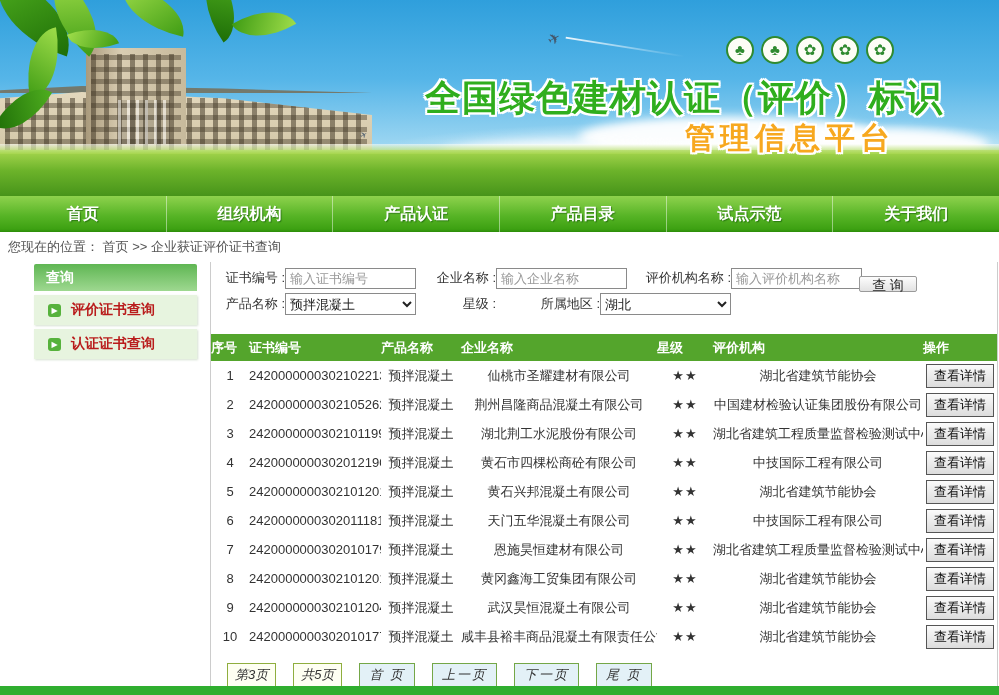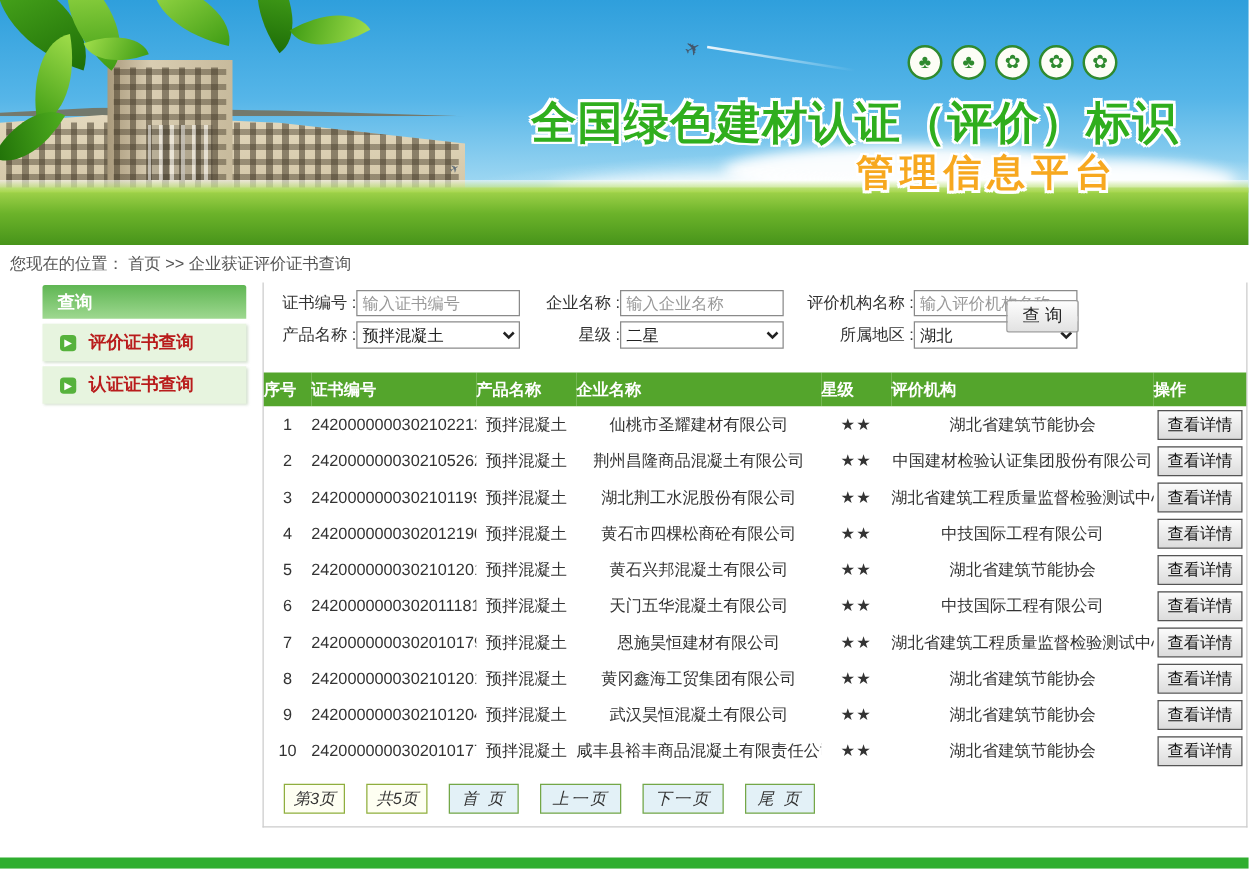--- a/index.html
+++ b/index.html
@@ -92,23 +92,23 @@
   .search-form { position:relative; padding:2px 0 16px 2px; }
   .form-row { display:flex; align-items:center; height:24px; margin-bottom:2px; }
   .f-label { font-size:13px; color:#333; text-align:right; white-space:nowrap; }
   .f-label.w1 { width:72px; } .f-label.w2 { width:76px; } .f-label.w3 { width:100px; }
   .search-form input[type=text] { width:131px; height:21px; border:1px solid #8a8a8a;
     font-size:13px; padding:0 4px; color:#333; font-family:inherit; }
   .search-form input::placeholder { color:#999; }
   .search-form select { width:131px; height:22px; border:1px solid #8a8a8a;
     font-size:13px; color:#222; background:#fff; font-family:inherit; }
   .gap { width:4px; }
-  .query-btn { position:absolute; left:594px; top:12px; width:58px; height:26px;
+  .query-btn { position:absolute; left:648px; top:12px; width:58px; height:16px;
     font-size:14px; color:#222; background:linear-gradient(to bottom,#fdfdfd,#e2e2e2);
-    border:1px solid #9a9a9a; border-radius:2px; cursor:pointer; font-family:Liberation Sans, sans-serif; }
+    border:1px solid #9a9a9a; border-radius:2px; cursor:pointer; font-family:Liberation Serif, serif; }
 
   
   table.results { width:786px; border-collapse:collapse; table-layout:fixed; }
   table.results th { background:#54a52c; color:#fff; font-size:13px; font-weight:bold;
     height:27px; text-align:left; }
   table.results td { font-size:13px; color:#333; height:29px; text-align:center;
     white-space:nowrap; overflow:hidden; }
   td[data-name="star-rating"] { letter-spacing:1px; color:#222; }
   .detail-btn { font-size:13px; color:#111; padding:2px 7px;
     background:linear-gradient(to bottom,#fbfbfb,#dcdcdc); border:1px solid #555;
@@ -165,20 +165,28 @@
       <div class="org-logo" data-name="org-logo-2-icon">♣</div>
       <div class="org-logo" data-name="org-badge-1-icon">✿</div>
       <div class="org-logo" data-name="org-badge-2-icon">✿</div>
       <div class="org-logo" data-name="org-badge-3-icon">✿</div>
     </div>
 
     <div class="banner-title" data-name="site-title">全国绿色建材认证（评价）标识</div>
     <div class="banner-subtitle" data-name="site-subtitle">管理信息平台</div>
   </div>
 
+  <div class="nav" data-name="main-nav">
+    <div class="nav-item" data-name="nav-item-home">首页</div>
+    <div class="nav-item" data-name="nav-item-organization">组织机构</div>
+    <div class="nav-item" data-name="nav-item-product-certification">产品认证</div>
+    <div class="nav-item" data-name="nav-item-product-catalog">产品目录</div>
+    <div class="nav-item" data-name="nav-item-pilot-demo">试点示范</div>
+    <div class="nav-item" data-name="nav-item-about-us">关于我们</div>
+  </div>
 
   <div class="breadcrumb" data-name="breadcrumb">您现在的位置： 首页 &gt;&gt; 企业获证评价证书查询</div>
 
   <div class="main" data-name="main-area">
 
     <div class="sidebar" data-name="sidebar">
       <div class="sidebar-header" data-name="sidebar-title">查询</div>
       <div class="sidebar-item" data-name="sidebar-item-evaluation-cert-query">
         <span class="side-icon" data-name="play-icon">▶</span>
         <span class="sidebar-item-label" data-name="sidebar-item-label">评价证书查询</span>
@@ -202,23 +210,20 @@
           <span class="f-label w3" data-name="agency-name-label">评价机构名称 :</span>
           <input type="text" data-name="agency-name-input" placeholder="输入评价机构名称" style="">
         </div>
         <div class="form-row" data-name="form-row-2">
           <span class="f-label w1" data-name="product-name-label">产品名称 :</span>
           <select data-name="product-name-select">
             <option>预拌混凝土</option>
           </select>
           <span class="gap"></span>
           <span class="f-label w2" data-name="star-level-label">星级 :</span>
-          <select data-name="star-level-select">
-            <option>二星</option>
-          </select>
           <span class="gap"></span>
           <span class="f-label w3" data-name="region-label">所属地区 :</span>
           <select data-name="region-select">
             <option>湖北</option>
           </select>
         </div>
         <button class="query-btn" data-name="query-button">查 询</button>
       </div>
 
       <table class="results" data-name="results-table">

